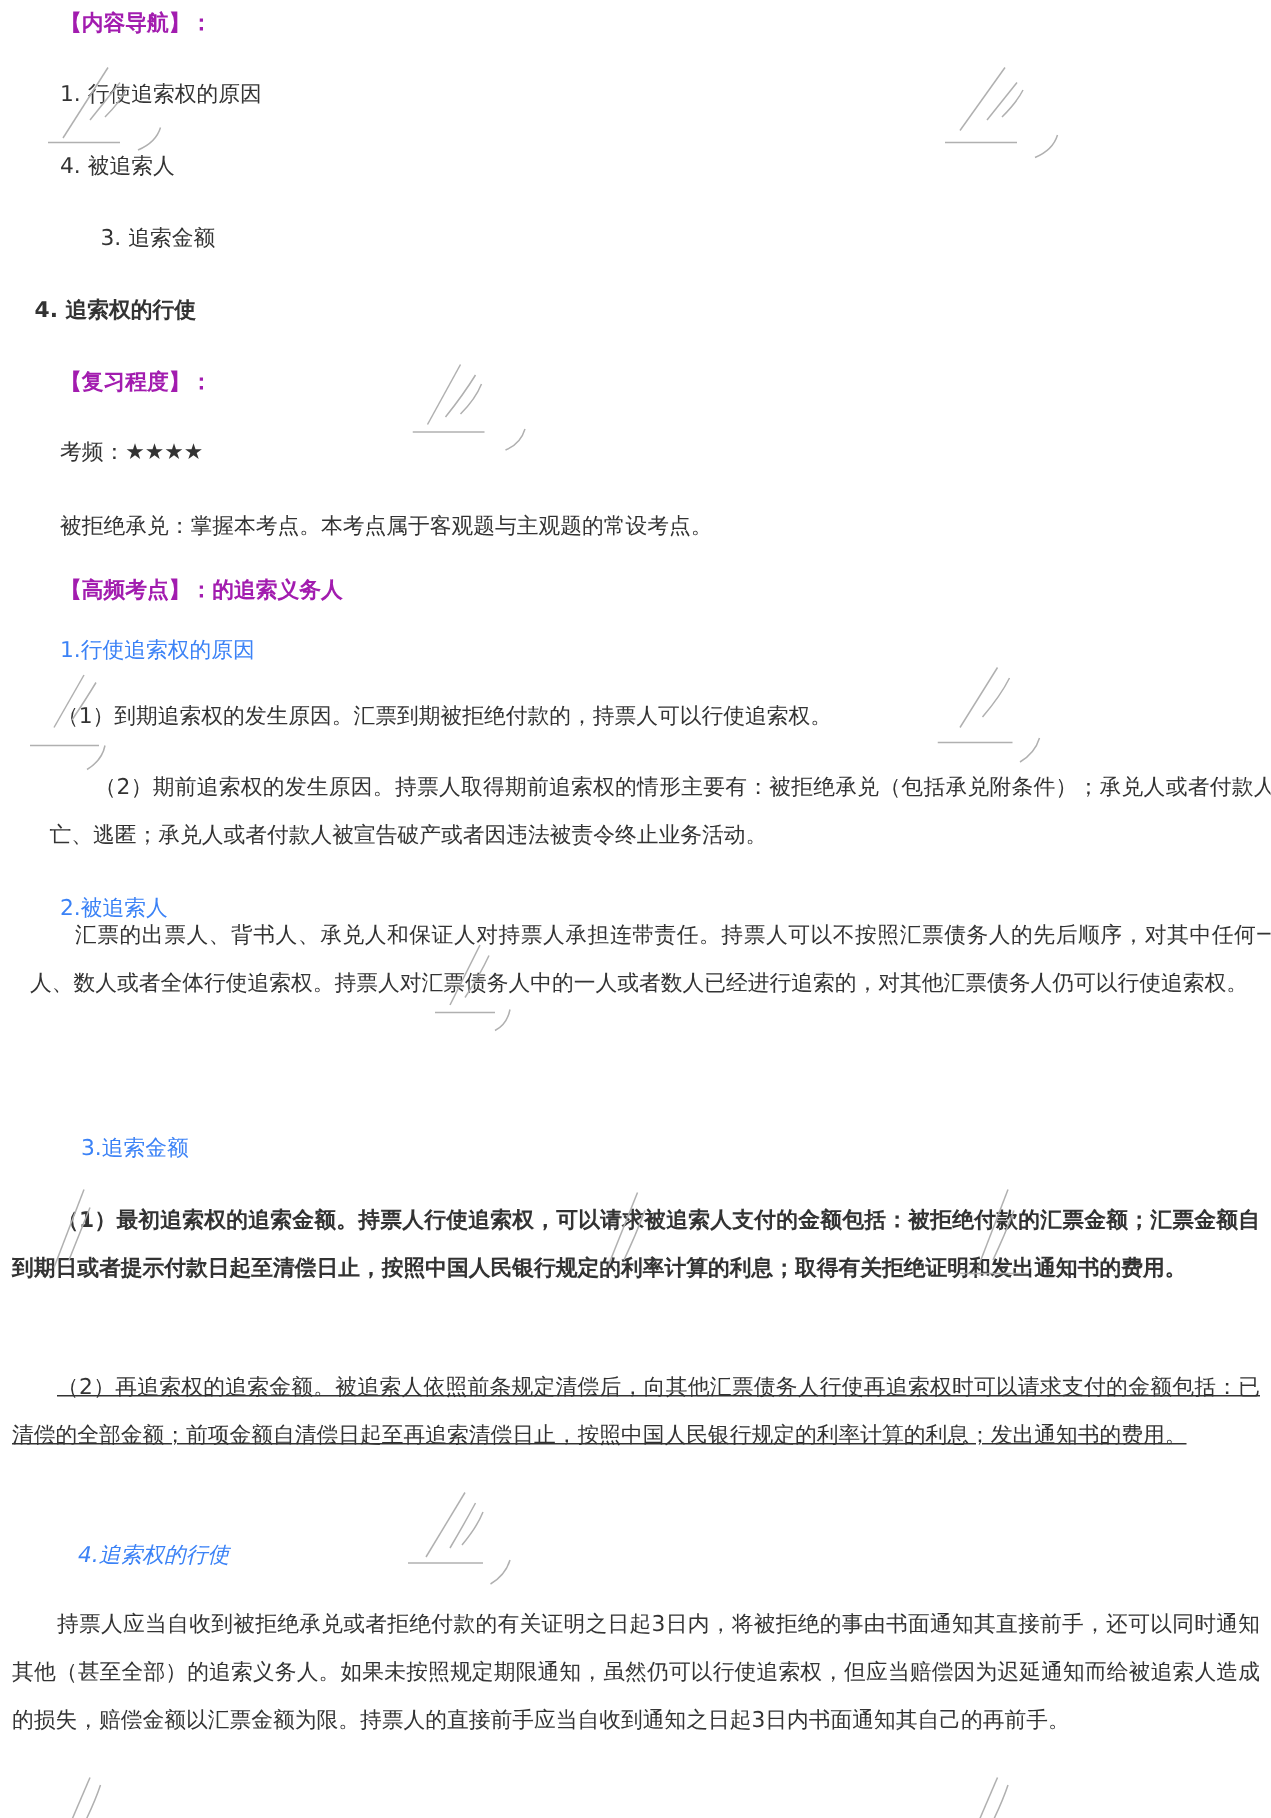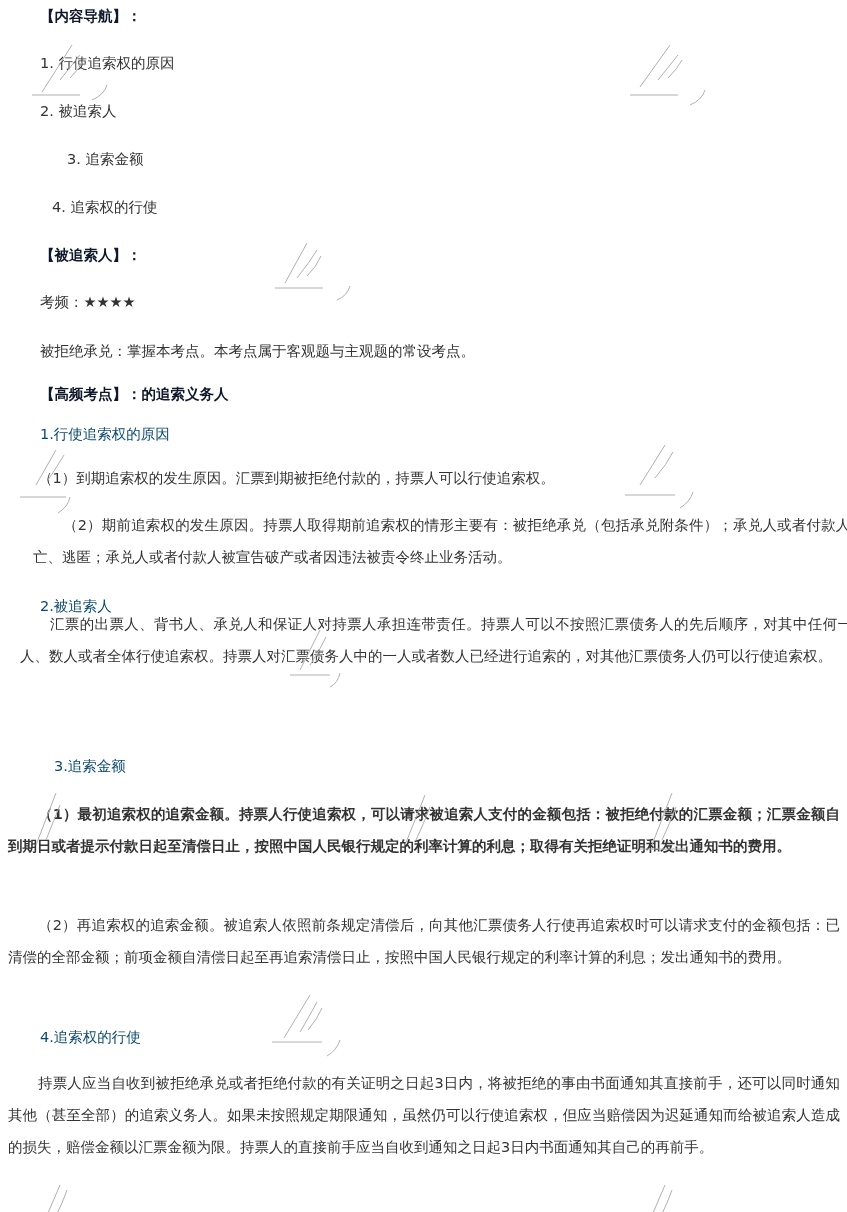--- a/index.html
+++ b/index.html
@@ -2,53 +2,53 @@
 <html><head>
   <meta charset="utf-8">
   <style>
     html, body { margin: 0; padding: 0; background: #ffffff; }
     body {
       width: 847px; height: 1212px; position: relative; overflow: hidden;
       font-family: "DejaVu Sans", "Liberation Sans", sans-serif;
       font-size: 14.5px; color: #333333;
     }
     .line { position: absolute; white-space: nowrap; line-height: 20px; }
-    .bold { font-weight: bold; color: #0f172a; }
-    .red { color: #0c4a6e; }
+    .bold { font-weight: bold; color: #a21caf; }
+    .red { color: #3b82f6; }
     .para { position: absolute; left: 8px; width: 832px; line-height: 32px; text-indent: 30px; text-align: justify; white-space: normal; }
     .wm { position: absolute; width: 90px; height: 70px; pointer-events: none; }
     .wm svg { width: 100%; height: 100%; }
   </style>
 </head>
 <body>
 
 <div class="line bold" style="left:40px; top:6px;">【内容导航】：</div>
 <div class="line" style="left:40px; top:53px;">1. 行使追索权的原因</div>
-<div class="line" style="left:40px; top:101px;">2. 被追索人</div>
+<div class="line" style="left:40px; top:101px;">4. 被追索人</div>
 <div class="line" style="left:40px; top:149px;margin-left:27px;">3. 追索金额</div>
-<div class="line" style="left:52px; top:197px;">4. 追索权的行使</div>
+<div class="line" style="left:23px; top:197px;font-weight:bold;">4. 追索权的行使</div>
 
-<div class="line bold" style="left:40px; top:245px;">【被追索人】：</div>
+<div class="line bold" style="left:40px; top:245px;">【复习程度】：</div>
 <div class="line" style="left:40px; top:292px;">考频：★★★★</div>
 <div class="line" style="left:40px; top:341px;">被拒绝承兑：掌握本考点。本考点属于客观题与主观题的常设考点。</div>
 
 <div class="line bold" style="left:40px; top:384px;">【高频考点】：的追索义务人</div>
 
 <div class="line red" style="left:40px; top:424px;">1.行使追索权的原因</div>
 <div class="para" style="top:462px;">（1）到期追索权的发生原因。汇票到期被拒绝付款的，持票人可以行使追索权。</div>
 <div class="para" style="top:509px;margin-left:25px;">（2）期前追索权的发生原因。持票人取得期前追索权的情形主要有：被拒绝承兑（包括承兑附条件）；承兑人或者付款人死亡、逃匿；承兑人或者付款人被宣告破产或者因违法被责令终止业务活动。</div>
 
 <div class="line red" style="left:40px; top:596px;">2.被追索人</div>
 <div class="para" style="top:608px;margin-left:12px;">汇票的出票人、背书人、承兑人和保证人对持票人承担连带责任。持票人可以不按照汇票债务人的先后顺序，对其中任何一人、数人或者全体行使追索权。持票人对汇票债务人中的一人或者数人已经进行追索的，对其他汇票债务人仍可以行使追索权。</div>
 
 <div class="line red" style="left:40px; top:756px;margin-left:14px;">3.追索金额</div>
 <div class="para" style="top:798px;font-weight:bold;">（1）最初追索权的追索金额。持票人行使追索权，可以请求被追索人支付的金额包括：被拒绝付款的汇票金额；汇票金额自到期日或者提示付款日起至清偿日止，按照中国人民银行规定的利率计算的利息；取得有关拒绝证明和发出通知书的费用。</div>
-<div class="para" style="top:909px;">（2）再追索权的追索金额。被追索人依照前条规定清偿后，向其他汇票债务人行使再追索权时可以请求支付的金额包括：已清偿的全部金额；前项金额自清偿日起至再追索清偿日止，按照中国人民银行规定的利率计算的利息；发出通知书的费用。</div>
+<div class="para" style="top:909px;text-decoration:underline;">（2）再追索权的追索金额。被追索人依照前条规定清偿后，向其他汇票债务人行使再追索权时可以请求支付的金额包括：已清偿的全部金额；前项金额自清偿日起至再追索清偿日止，按照中国人民银行规定的利率计算的利息；发出通知书的费用。</div>
 
-<div class="line red" style="left:40px; top:1027px;">4.追索权的行使</div>
+<div class="line red" style="left:52px; top:1027px;font-style:italic;">4.追索权的行使</div>
 <div class="para" style="top:1067px;">持票人应当自收到被拒绝承兑或者拒绝付款的有关证明之日起3日内，将被拒绝的事由书面通知其直接前手，还可以同时通知其他（甚至全部）的追索义务人。如果未按照规定期限通知，虽然仍可以行使追索权，但应当赔偿因为迟延通知而给被追索人造成的损失，赔偿金额以汇票金额为限。持票人的直接前手应当自收到通知之日起3日内书面通知其自己的再前手。</div>
 
 <div class="wm" style="left:32px; top:40px;">
   <svg viewBox="0 0 90 70">
       <g fill="none" stroke="#b0b0b0" stroke-width="1">
         <line x1="10" y1="52" x2="40" y2="5"></line>
         <path d="M28 40 Q40 25 48 15"></path>
         <path d="M38 38 Q48 28 52 20"></path>
         <line x1="0" y1="55" x2="48" y2="55"></line>
         <path d="M60 60 Q72 55 75 45"></path>

